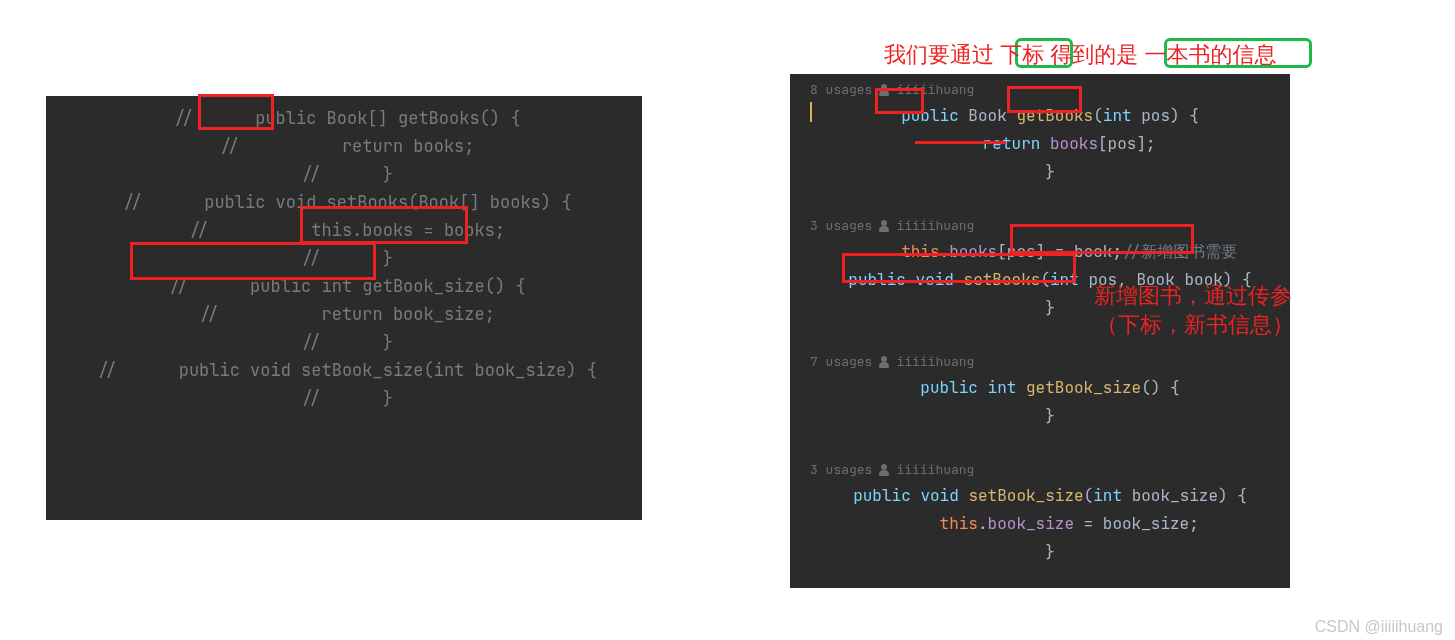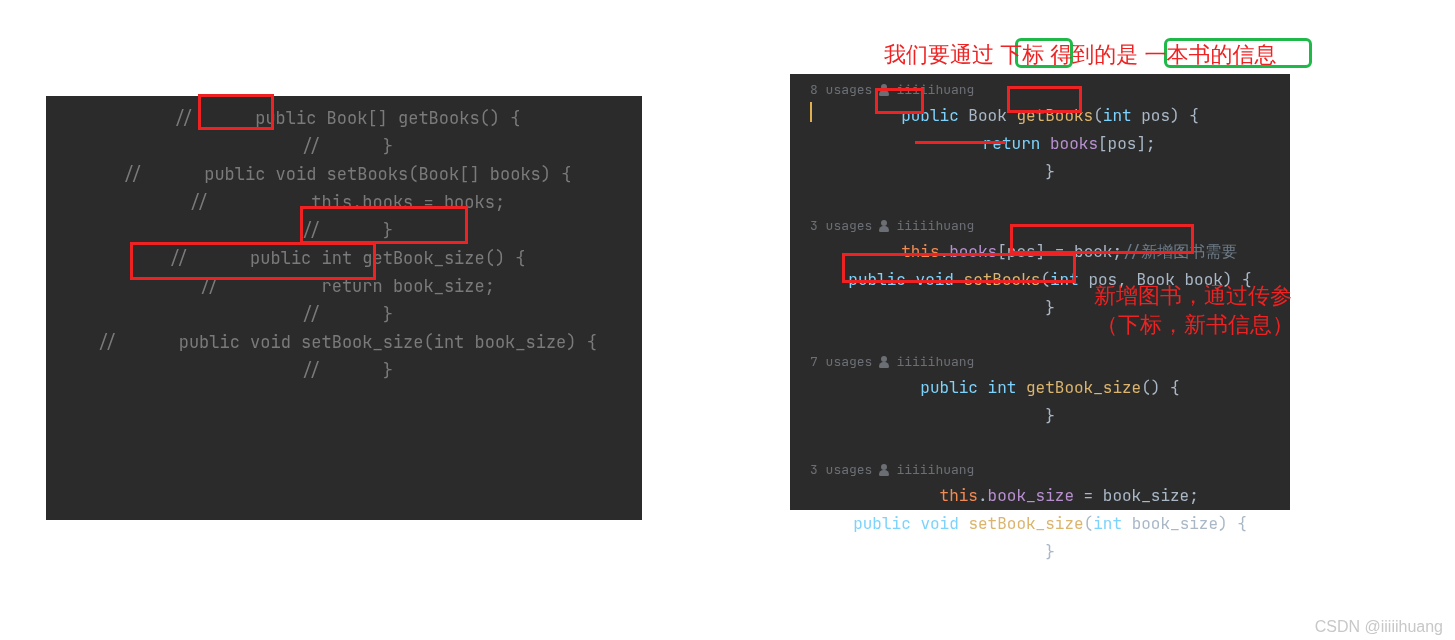--- a/index.html
+++ b/index.html
@@ -17,21 +17,21 @@
     top: 96px;
     width: 596px;
     height: 424px;
     background: #2b2b2b;
   }
   .right-panel {
     position: absolute;
     left: 790px;
     top: 74px;
     width: 500px;
-    height: 436px;
+    height: 514px;
     background: #2b2b2b;
   }
   .code-line {
     font-family: "Consolas","JetBrains Mono", monospace;
     font-size: 16px;
     white-space: pre;
     line-height: 28px;
     color: #a9b7c6;
     text-align: center;
   }
@@ -112,20 +112,21 @@
   }
   .pad { padding-left: 6px; }
   .rcode { padding-left: 20px; }
 </style>
 </head>
 <body>
 
 <div class="left-panel">
   <div class="pad" style="padding-top:8px;">
     <div class="code-line c-gray">//      public Book[] getBooks() {</div>
+    <div class="code-line c-gray">//          return books;</div>
     <div class="code-line c-gray">//      }</div>
     <div class="code-line c-gray"></div>
     <div class="code-line c-gray">//      public void setBooks(Book[] books) {</div>
     <div class="code-line c-gray">//          this.books = books;</div>
     <div class="code-line c-gray">//      }</div>
     <div class="code-line c-gray"></div>
     <div class="code-line c-gray">//      public int getBook_size() {</div>
     <div class="code-line c-gray">//          return book_size;</div>
     <div class="code-line c-gray">//      }</div>
     <div class="code-line c-gray"></div>
@@ -163,22 +164,22 @@
     </div>
     <div class="code-line"><span class="c-kw">public</span> <span class="c-kw">int</span> <span class="c-method">getBook_size</span>() <span>{</span></div>
     <div class="code-line"><span>}</span></div>
     <div class="code-line"> </div>
 
     <div class="usages">
       <span>3 usages</span>
       <span class="person-icon"></span>
       <span>iiiiihuang</span>
     </div>
+    <div class="code-line"><span class="c-kw">public</span> <span class="c-kw">void</span> <span class="c-method">setBook_size</span>(<span class="c-kw">int</span> <span>book_size</span>) <span>{</span></div>
     <div class="code-line">    <span class="c-this">this</span>.<span class="c-field">book_size</span> <span>=</span> <span>book_size</span><span>;</span></div>
-    <div class="code-line"><span class="c-kw">public</span> <span class="c-kw">void</span> <span class="c-method">setBook_size</span>(<span class="c-kw">int</span> <span>book_size</span>) <span>{</span></div>
     <div class="code-line"><span>}</span></div>
   </div>
   <div class="caret" style="top:28px;left:20px;"></div>
 </div>
 
 <div class="red-box" style="left:198px;top:94px;width:76px;height:36px;"></div>
 <div class="red-box" style="left:300px;top:206px;width:168px;height:38px;"></div>
 <div class="red-box" style="left:130px;top:242px;width:246px;height:38px;"></div>
 
 <div class="red-box" style="left:875px;top:88px;width:49px;height:26px;"></div>

